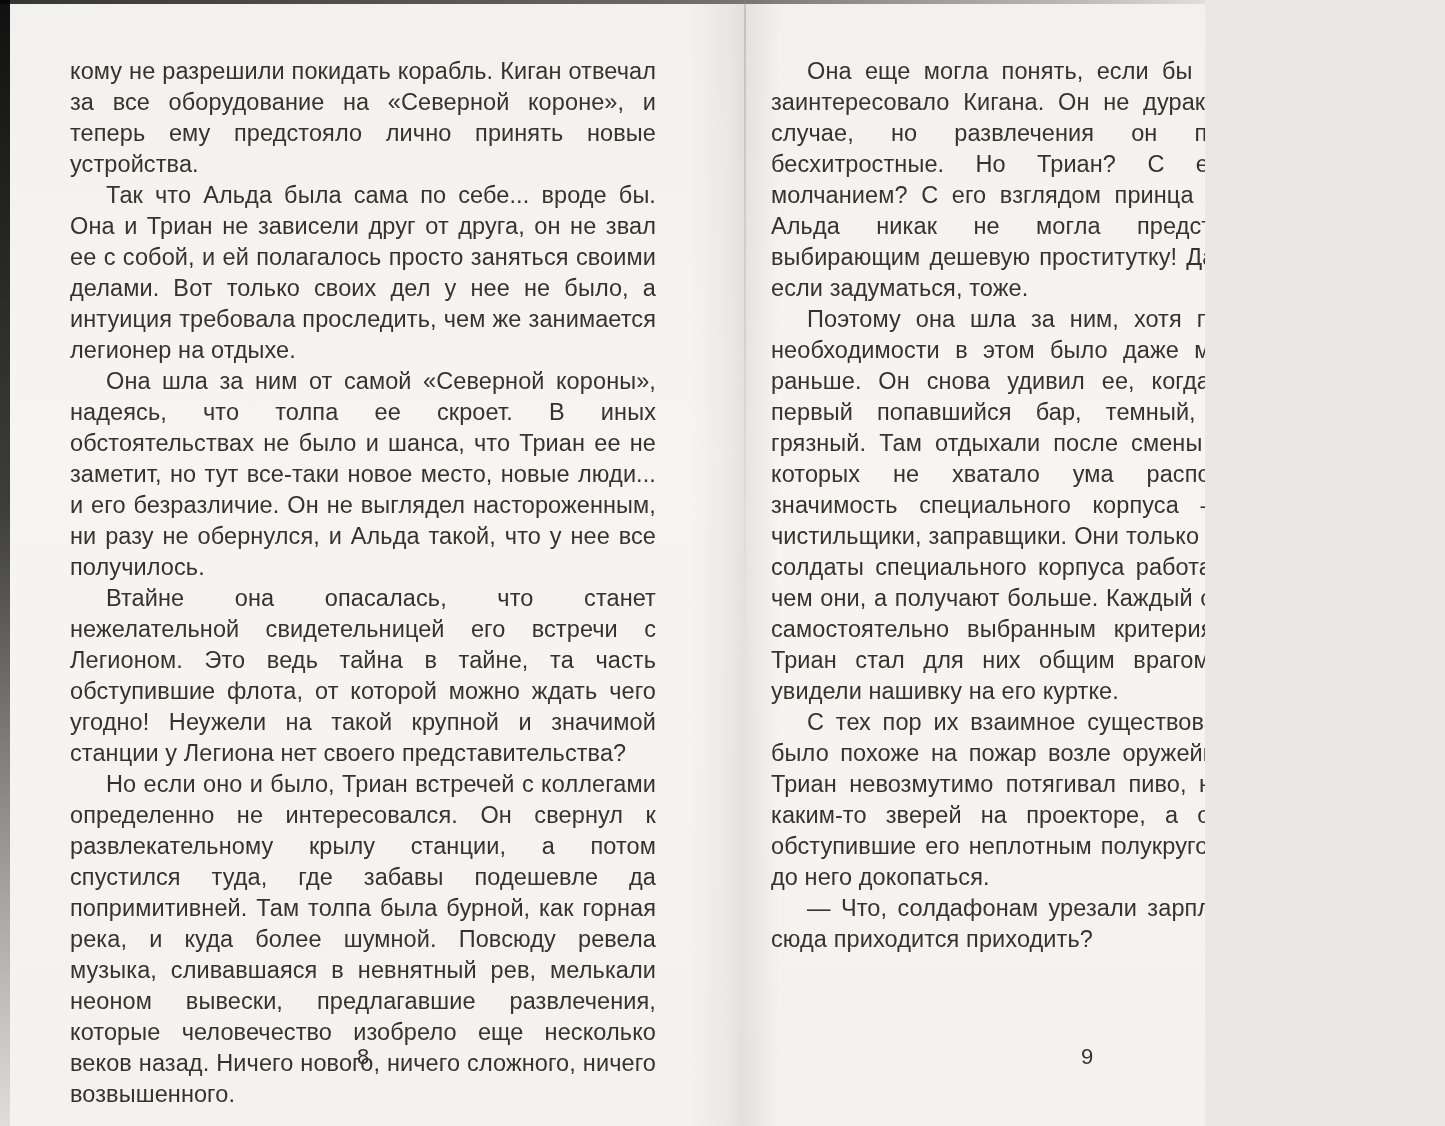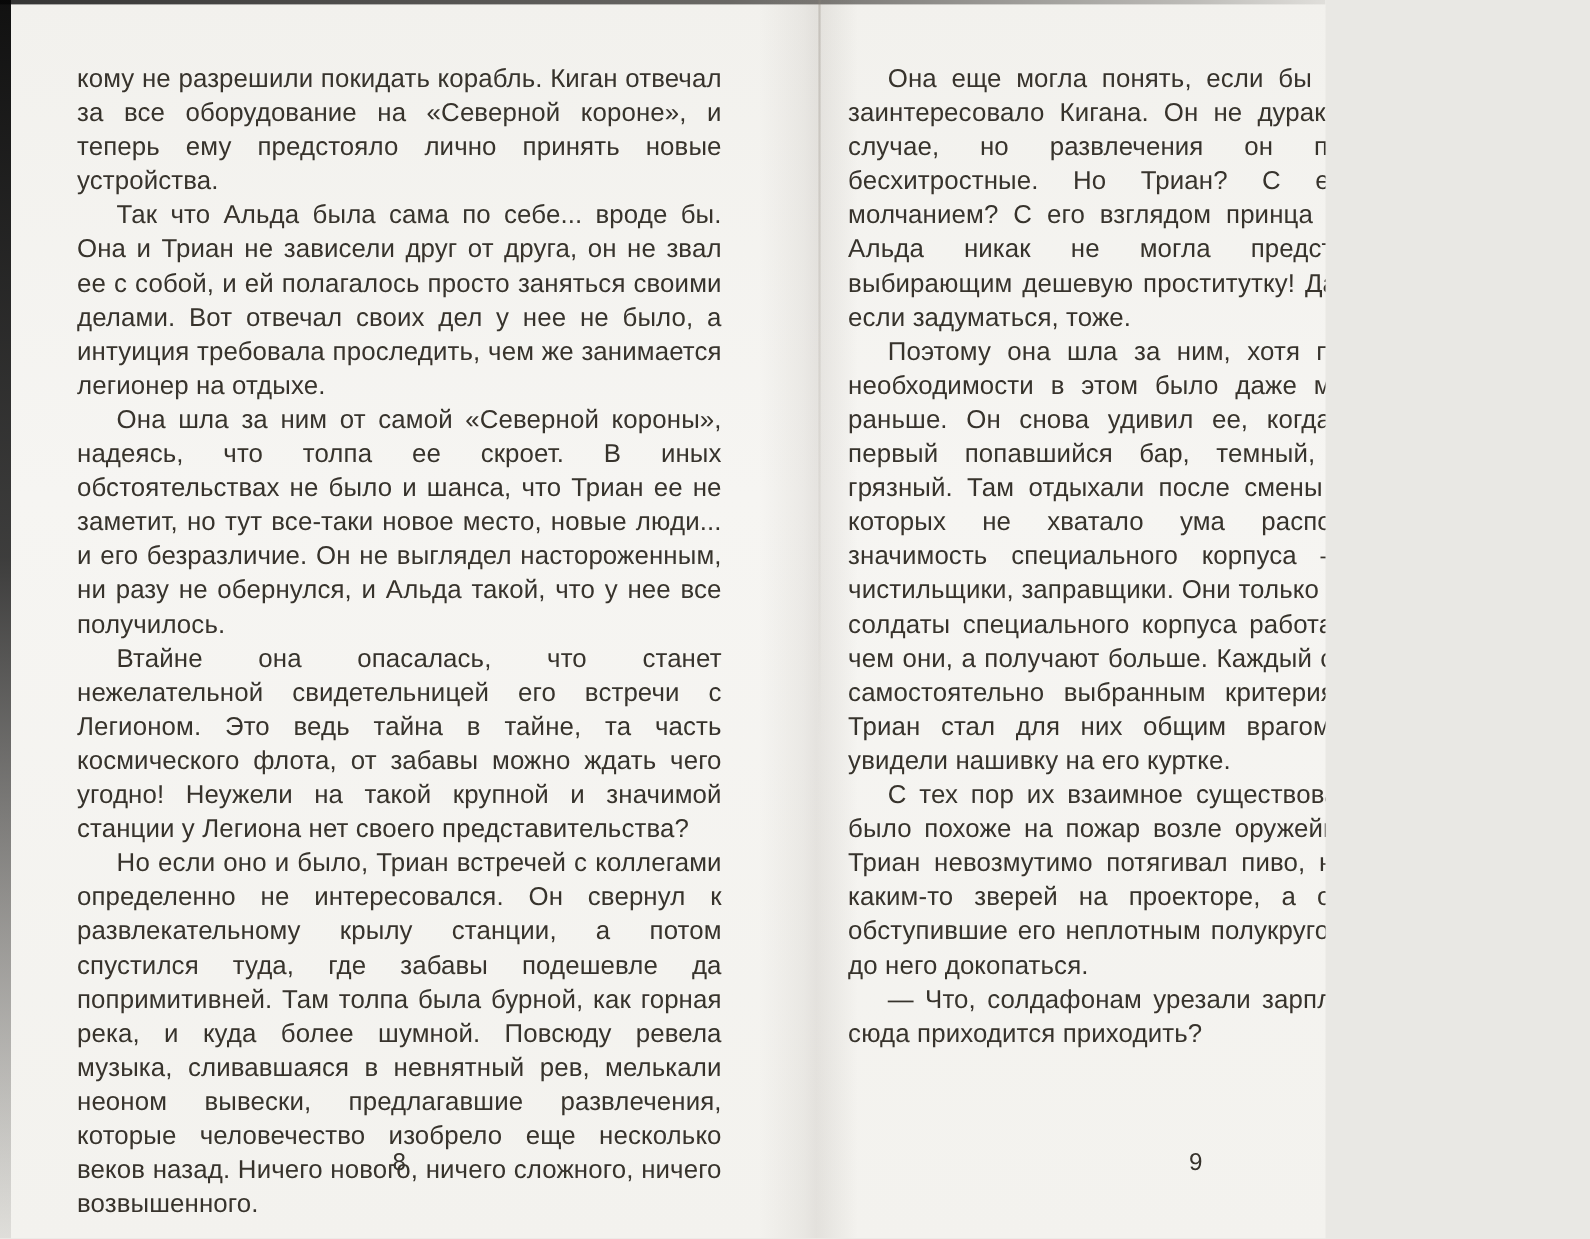--- a/index.html
+++ b/index.html
@@ -76,23 +76,23 @@
 
 <div class="scan">
 
   <div class="edge-top"></div>
   <div class="edge-left"></div>
   <div class="gutter-shadow"></div>
   <div class="crease-line"></div>
 
   <section class="page left">
     <p class="para no-indent">кому не разрешили покидать корабль. Киган отвечал за все оборудование на «Северной короне», и теперь ему предстояло лично принять новые устройства.</p>
-    <p class="para">Так что Альда была сама по себе... вроде бы. Она и Триан не зависели друг от друга, он не звал ее с собой, и ей полагалось просто заняться своими делами. Вот отвечал своих дел у нее не было, а интуиция требовала проследить, чем же занимается легионер на отдыхе.</p>
+    <p class="para">Так что Альда была сама по себе... вроде бы. Она и Триан не зависели друг от друга, он не звал ее с собой, и ей полагалось просто заняться своими делами. Вот только своих дел у нее не было, а интуиция требовала проследить, чем же занимается легионер на отдыхе.</p>
     <p class="para">Она шла за ним от самой «Северной короны», надеясь, что толпа ее скроет. В иных обстоятельствах не было и шанса, что Триан ее не заметит, но тут все-таки новое место, новые люди... и его безразличие. Он не выглядел настороженным, ни разу не обернулся, и Альда такой, что у нее все получилось.</p>
-    <p class="para">Втайне она опасалась, что станет нежелательной свидетельницей его встречи с Легионом. Это ведь тайна в тайне, та часть космического флота, от забавы можно ждать чего угодно! Неужели на такой крупной и значимой станции у Легиона нет своего представительства?</p>
+    <p class="para">Втайне она опасалась, что станет нежелательной свидетельницей его встречи с Легионом. Это ведь тайна в тайне, та часть обступившие флота, от которой можно ждать чего угодно! Неужели на такой крупной и значимой станции у Легиона нет своего представительства?</p>
     <p class="para">Но если оно и было, Триан встречей с коллегами определенно не интересовался. Он свернул к развлекательному крылу станции, а потом спустился туда, где забавы подешевле да попримитивней. Там толпа была бурной, как горная река, и куда более шумной. Повсюду ревела музыка, сливавшаяся в невнятный рев, мелькали неоном вывески, предлагавшие развлечения, которые человечество изобрело еще несколько веков назад. Ничего нового, ничего сложного, ничего возвышенного.</p>
   </section>
   <div class="page-number left-num">8</div>
 
   <section class="page right">
     <p class="para">Она еще могла понять, если бы такое место заинтересовало Кигана. Он не дурак, ни в коем случае, но развлечения он предпочитает бесхитростные. Но Триан? С его вечным молчанием? С его взглядом принца в изгнании? Альда никак не могла представить его выбирающим дешевую проститутку! Да и дорогую, если задуматься, тоже.</p>
     <p class="para">Поэтому она шла за ним, хотя практической необходимости в этом было даже меньше, чем раньше. Он снова удивил ее, когда свернул в первый попавшийся бар, темный, душный и грязный. Там отдыхали после смены работяги, у которых не хватало ума распознать всю значимость специального корпуса — грузчики, чистильщики, заправщики. Они только усвоили, что солдаты специального корпуса работают меньше, чем они, а получают больше. Каждый судит мир по самостоятельно выбранным критериям. Так что Триан стал для них общим врагом, едва они увидели нашивку на его куртке.</p>
     <p class="para">С тех пор их взаимное существование в баре было похоже на пожар возле оружейного склада. Триан невозмутимо потягивал пиво, наблюдая за каким-то зверей на проекторе, а окружающие, обступившие его неплотным полукругом, пытались до него докопаться.</p>
     <p class="para">— Что, солдафонам урезали зарплаты, раз аж сюда приходится приходить?</p>
   </section>

